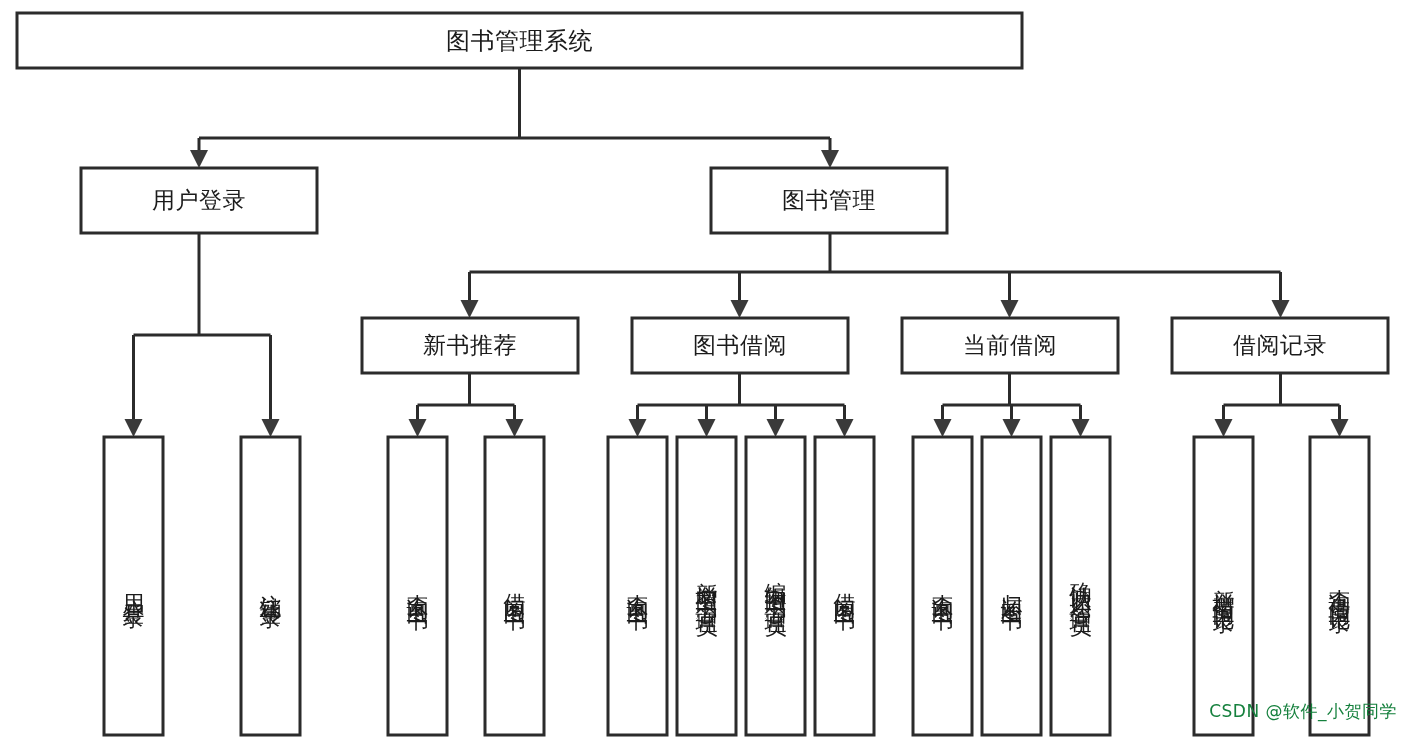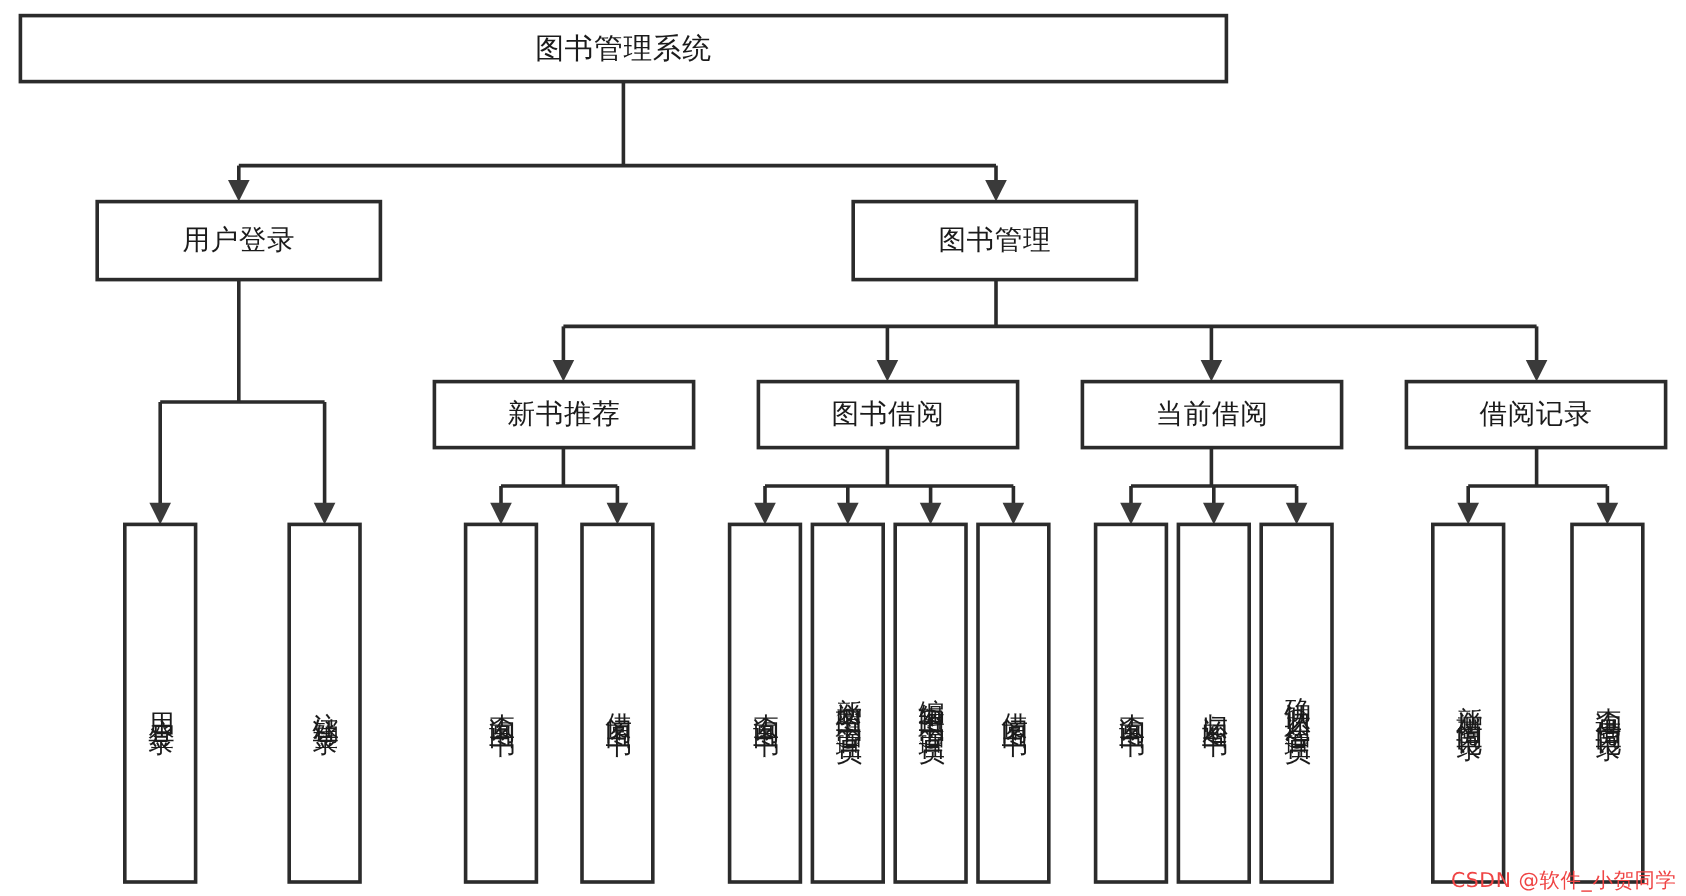--- a/index.html
+++ b/index.html
@@ -58,24 +58,24 @@
     line-height:1;
     color:#1b1b1b;
     letter-spacing:5px;
     white-space:nowrap;
     text-align:center;
   }
 
   .watermark{
     position:absolute;
     right:8px;
-    bottom:2px;
+    bottom:24px;
     font-family:"DejaVu Sans","Liberation Sans",sans-serif;
     font-size:17px;
-    color:#ef4444;
+    color:#15803d;
     letter-spacing:0.5px;
     user-select:none;
     pointer-events:none;
   }
 </style>
 </head>
 <body>
 
 <div id="diagram-root">
   <svg class="tree" viewBox="0 0 1405 747" xmlns="http://www.w3.org/2000/svg">

